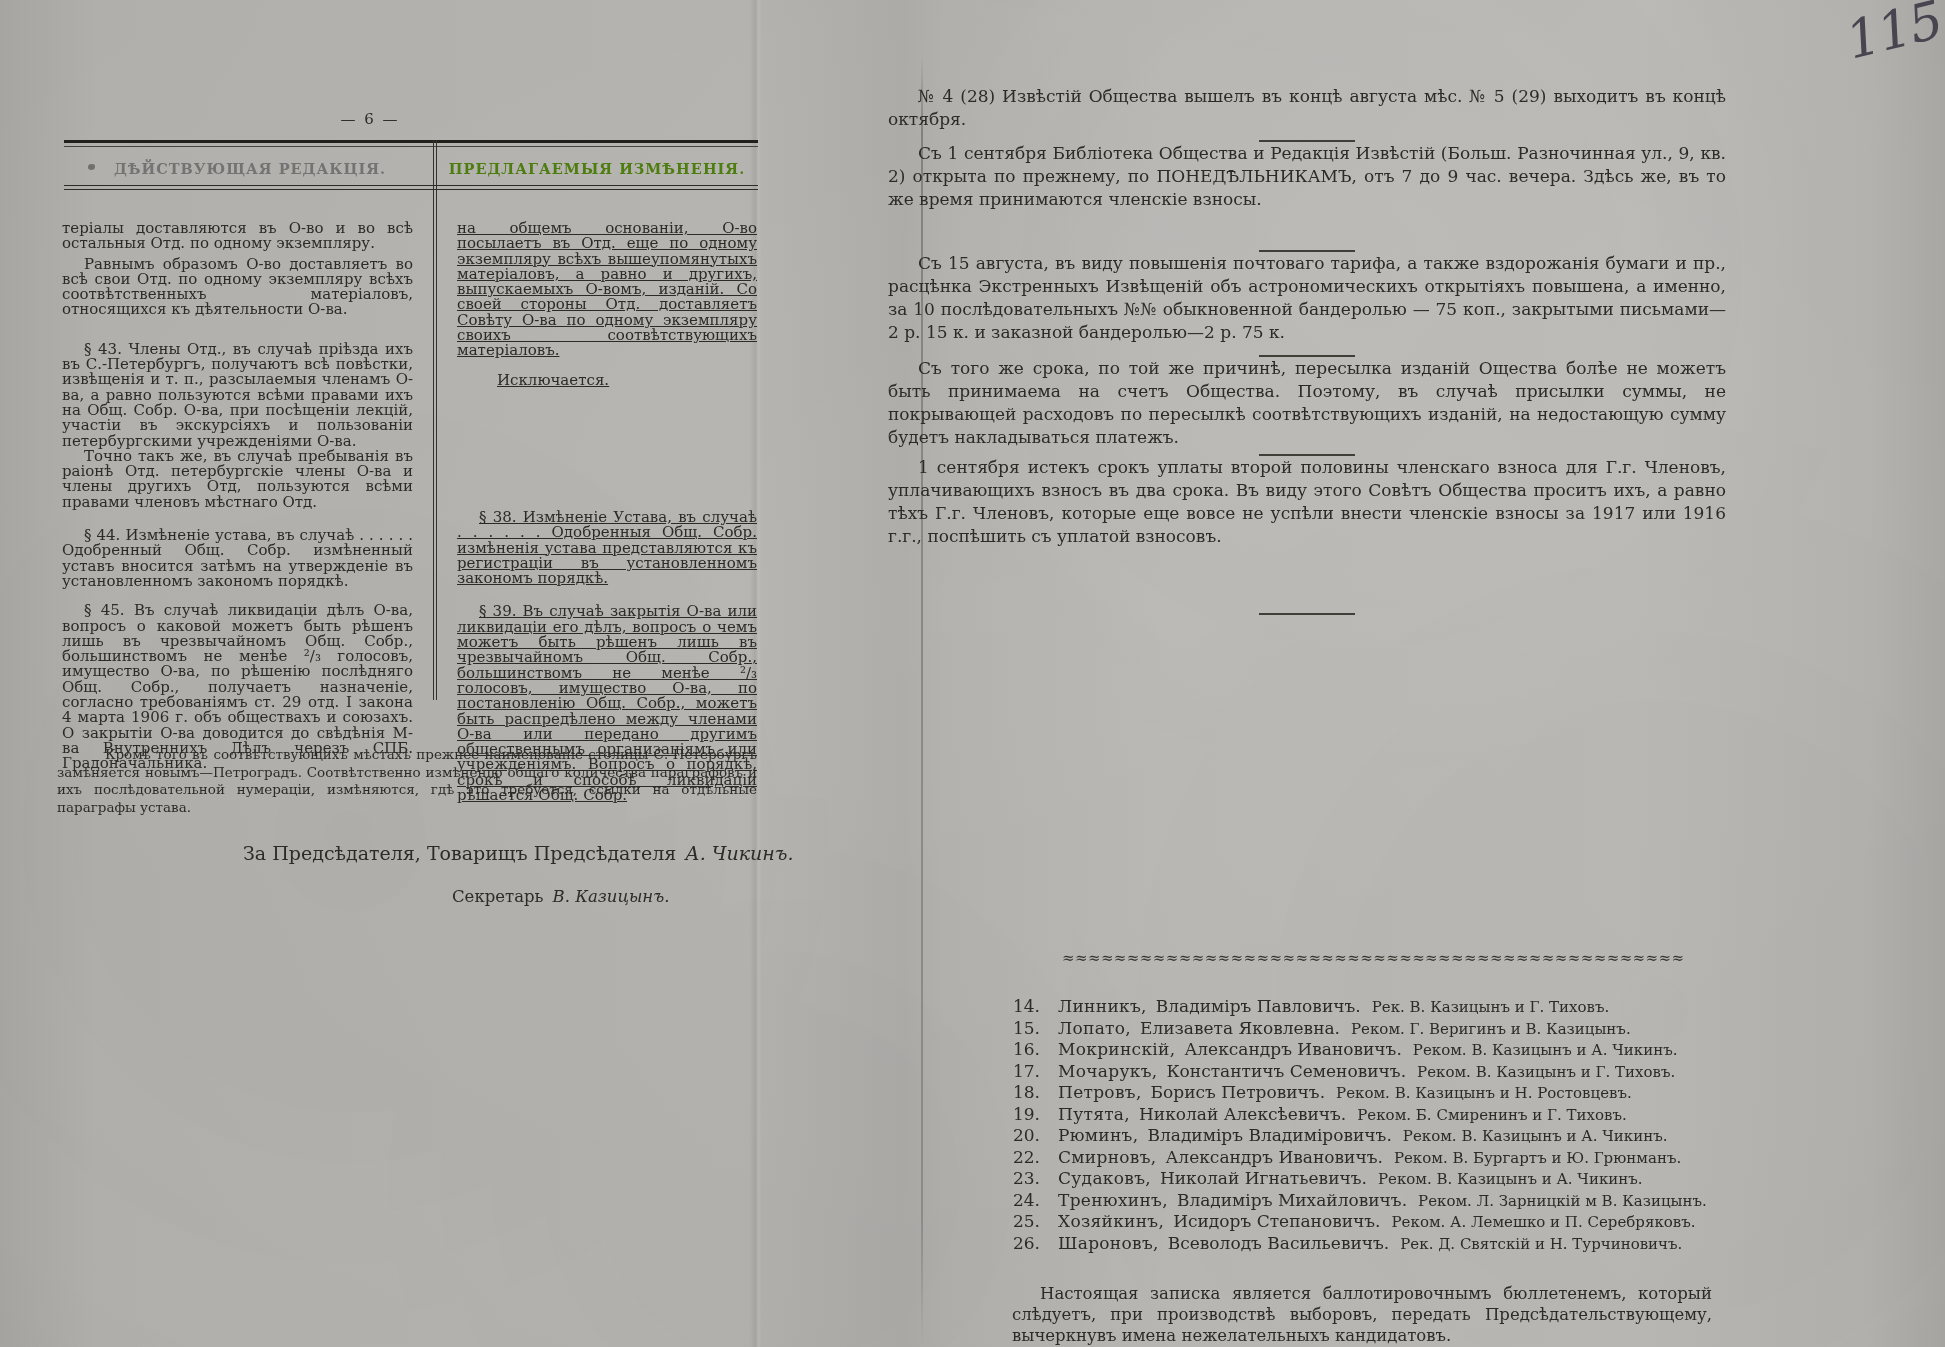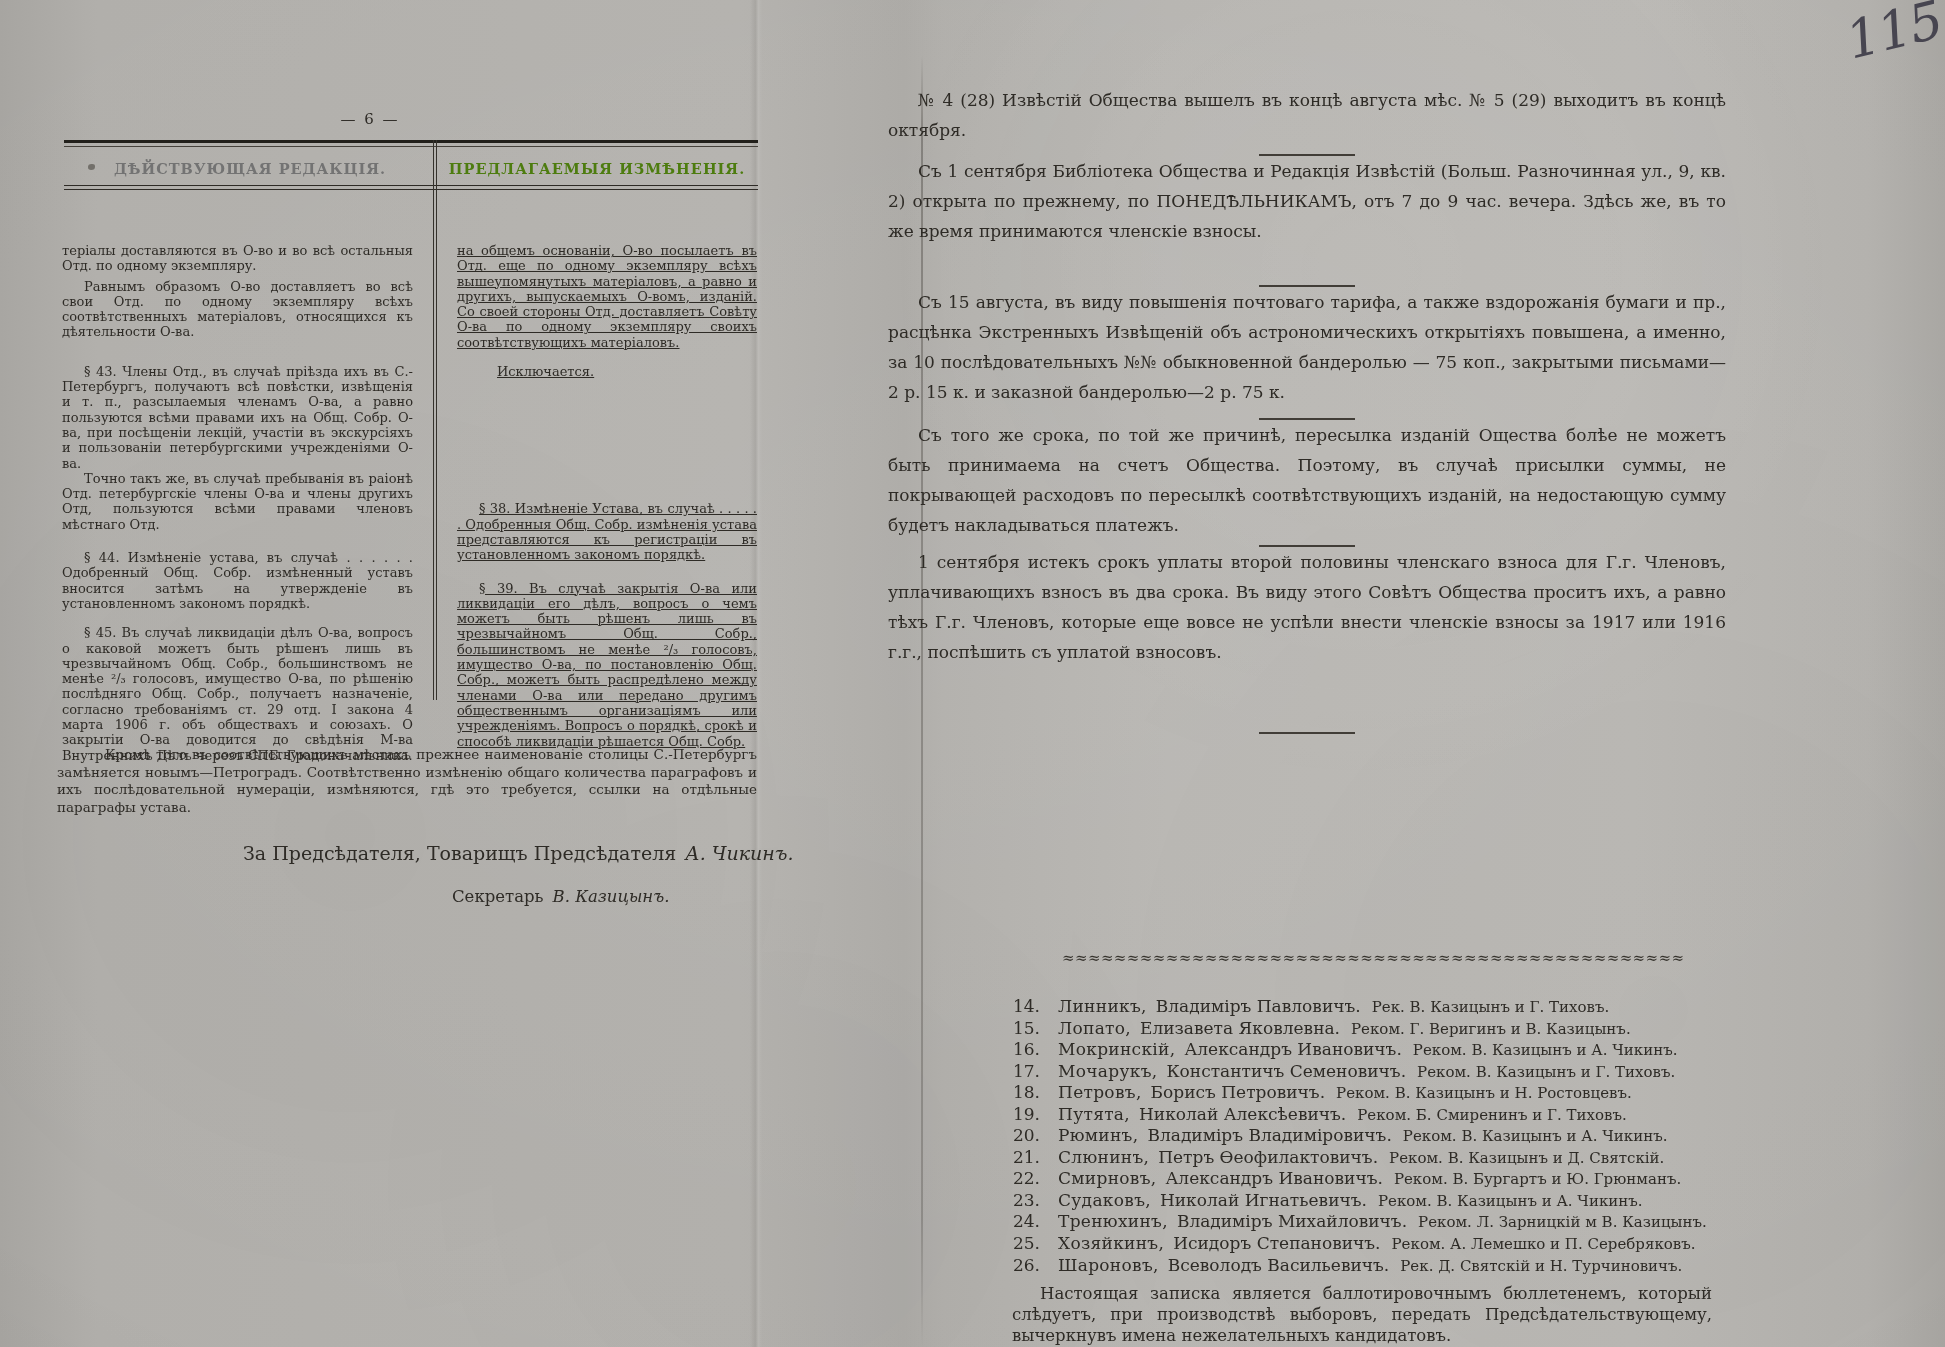--- a/index.html
+++ b/index.html
@@ -32,40 +32,40 @@
     border-radius:50% 40% 55% 45%; background:rgba(74,70,63,.6); }
   .th1 { position:absolute; left:66px; top:160px; width:368px; text-align:center;
     font-size:14.5px; font-weight:bold; letter-spacing:1px; color:#737373; }
   .th2 { position:absolute; left:436px; top:160px; width:322px; text-align:center;
     font-size:14.5px; font-weight:bold; letter-spacing:1px; color:#4d7c0f; }
   .rule-mid { position:absolute; left:64px; top:185px; width:694px; height:5px;
     border-top:1px solid #2e2b26; border-bottom:1px solid #2e2b26; }
   .vrule { position:absolute; left:433px; top:140px; width:4px; height:560px;
     border-left:1px solid #35322c; border-right:1px solid #35322c; }
 
-  .col { position:absolute; top:243px; font-size:13px; line-height:15.3px; text-align:justify; }
+  .col { position:absolute; top:221px; font-size:15px; line-height:15.3px; text-align:justify; }
   .col p { margin:0; }
   .col1 { left:62px; width:351px; }
   .col2 { left:457px; width:300px;text-decoration:underline; }
   .ind { text-indent:22px; }
   .g1 { margin-top:5px !important; }
   .g2 { margin-top:24px !important; }
   .g3 { margin-top:18px !important; }
   .g4 { margin-top:14px !important; }
   .excl { margin-top:14px !important; text-indent:40px; }
   .big-gap { margin-top:122px !important; }
 
   .closing { position:absolute; left:57px; top:746px; width:700px;
     font-size:13.5px; line-height:17.5px; text-align:justify; text-indent:48px; }
   .sig1 { position:absolute; left:243px; top:842px; font-size:19px; white-space:nowrap; }
   .sig2 { position:absolute; left:452px; top:887px; font-size:16.5px; white-space:nowrap; }
   .sig-name { font-style:italic; margin-left:9px; }
 
   
-  .rp { position:absolute; left:888px; top:85px; width:838px; font-size:17px; line-height:30px; }
+  .rp { position:absolute; left:888px; top:85px; width:838px; font-size:17px; line-height:23px; }
   .rp p { margin:0; text-align:justify; text-indent:30px; }
   .hr { width:96px; height:2px; background:#413d37; margin:0 auto; }
   .d1 { margin-top:9px; }
   .p1 { margin-top:22px; }
   .d2 { margin-top:39px; }
   .p2 { margin-top:37px; }
   .d3 { margin-top:11px; }
   .p3 { margin-top:25px; }
   .d4 { margin-top:5px; }
   .p4 { margin-top:28px; }
@@ -182,26 +182,20 @@
       <span class="m-name">Николай Алексѣевичъ.</span>
       <span class="m-rec">Реком. Б. Смиренинъ и Г. Тиховъ.</span>
   </div>
   <div class="mrow">
     <span class="m-num">20.</span>
       <span class="m-surname">Рюминъ,</span>
       <span class="m-name">Владиміръ Владиміровичъ.</span>
       <span class="m-rec">Реком. В. Казицынъ и А. Чикинъ.</span>
   </div>
   <div class="mrow">
-    <span class="m-num">21.</span>
-      <span class="m-surname">Слюнинъ,</span>
-      <span class="m-name">Петръ Ѳеофилактовичъ.</span>
-      <span class="m-rec">Реком. В. Казицынъ и Д. Святскій.</span>
-  </div>
-  <div class="mrow">
     <span class="m-num">22.</span>
       <span class="m-surname">Смирновъ,</span>
       <span class="m-name">Александръ Ивановичъ.</span>
       <span class="m-rec">Реком. В. Бургартъ и Ю. Грюнманъ.</span>
   </div>
   <div class="mrow">
     <span class="m-num">23.</span>
       <span class="m-surname">Судаковъ,</span>
       <span class="m-name">Николай Игнатьевичъ.</span>
       <span class="m-rec">Реком. В. Казицынъ и А. Чикинъ.</span>

